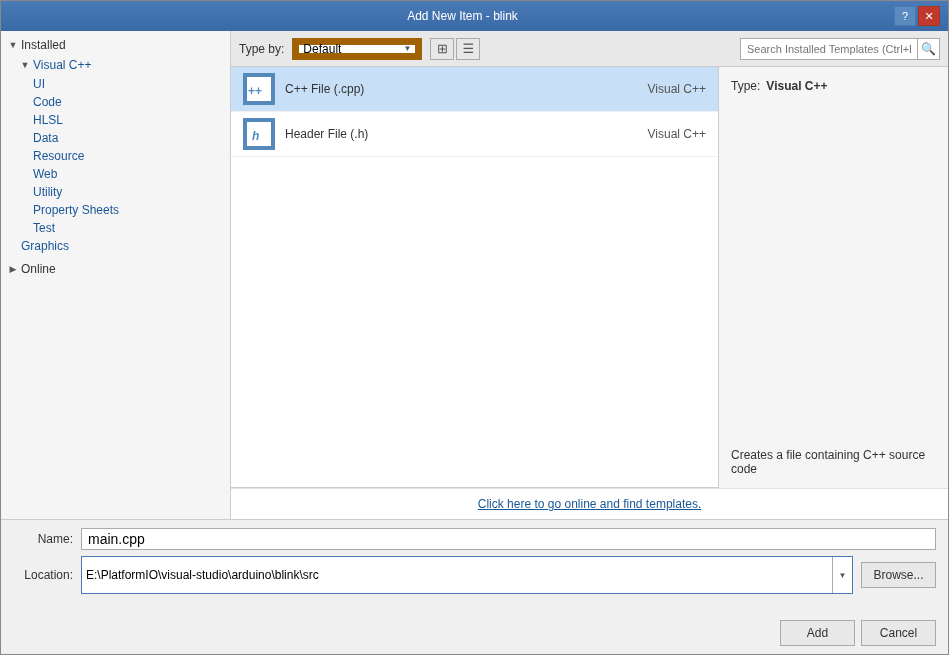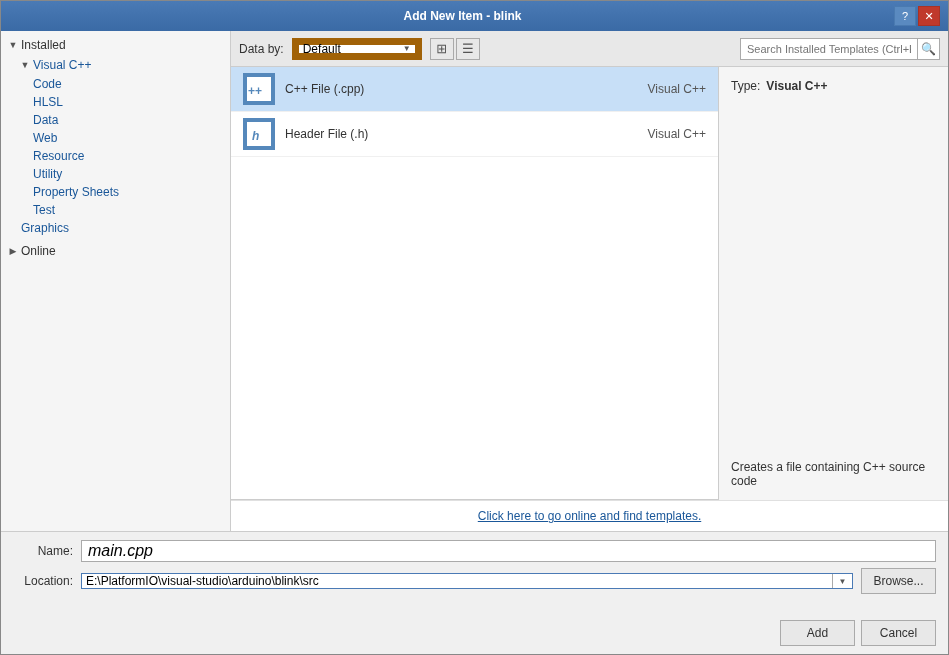--- a/index.html
+++ b/index.html
@@ -24,21 +24,20 @@
       align-items: center;
       justify-content: space-between;
       height: 30px;
     }
     
     .title-bar-text {
       flex: 1;
       text-align: center;
       font-size: 12px;
       color: white;
-      font-weight: bold;
     }
     
     .title-bar-buttons {
       display: flex;
       gap: 2px;
     }
     
     .title-btn {
       width: 22px;
       height: 20px;
@@ -300,34 +299,33 @@
       color: #333;
     }
     
     .form-input {
       flex: 1;
       height: 22px;
       border: 1px solid #aaa;
       padding: 2px 6px;
       background: white;
       outline: none;
-      font-size: 16px;
-      font-style: italic;
+      font-size: 14px;
     }
     
     .location-container {
       display: flex;
       flex: 1;
       border: 1px solid #4a7ab5;
       background: white;
     }
     
     .location-input {
       flex: 1;
-      height: 14px;
+      height: 36px;
       border: none;
       padding: 2px 4px;
       background: white;
       outline: none;
       font-size: 12px;
     }
     
     .location-arrow {
       width: 20px;
       border-left: 1px solid #aaa;
@@ -379,40 +377,41 @@
       <div class="tree-section-header">
         <span class="tree-chevron">▼</span>
         <span>Installed</span>
       </div>
 
       <div class="tree-section-header" style="padding-left: 18px;">
         <span class="tree-chevron">▼</span>
         <span style="color:#1a5799;">Visual C++</span>
       </div>
 
+      <div class="tree-item">UI</div>
       <div class="tree-item">Code</div>
       <div class="tree-item">HLSL</div>
       <div class="tree-item">Data</div>
+      <div class="tree-item">Resource</div>
       <div class="tree-item">Web</div>
-      <div class="tree-item">Resource</div>
       <div class="tree-item">Utility</div>
       <div class="tree-item">Property Sheets</div>
       <div class="tree-item">Test</div>
       <div class="tree-item" style="padding-left: 20px;">Graphics</div>
 
       <div class="tree-section-header" style="margin-top:4px;">
         <span class="tree-chevron">▶</span>
         <span>Online</span>
       </div>
     </div>
 
     <div class="right-panel">
 
       <div class="top-bar">
-        <span class="sort-label">Data by:</span>
+        <span class="sort-label">Type by:</span>
         <div class="sort-dropdown">
           <span>Default</span>
           <span class="sort-dropdown-arrow">▼</span>
         </div>
         <div class="view-buttons">
           <div class="view-btn" title="Grid view">⊞</div>
           <div class="view-btn" title="List view">☰</div>
         </div>
         <div class="search-box">
           <input class="search-input" type="text" placeholder="Search Installed Templates (Ctrl+E)" style="">

